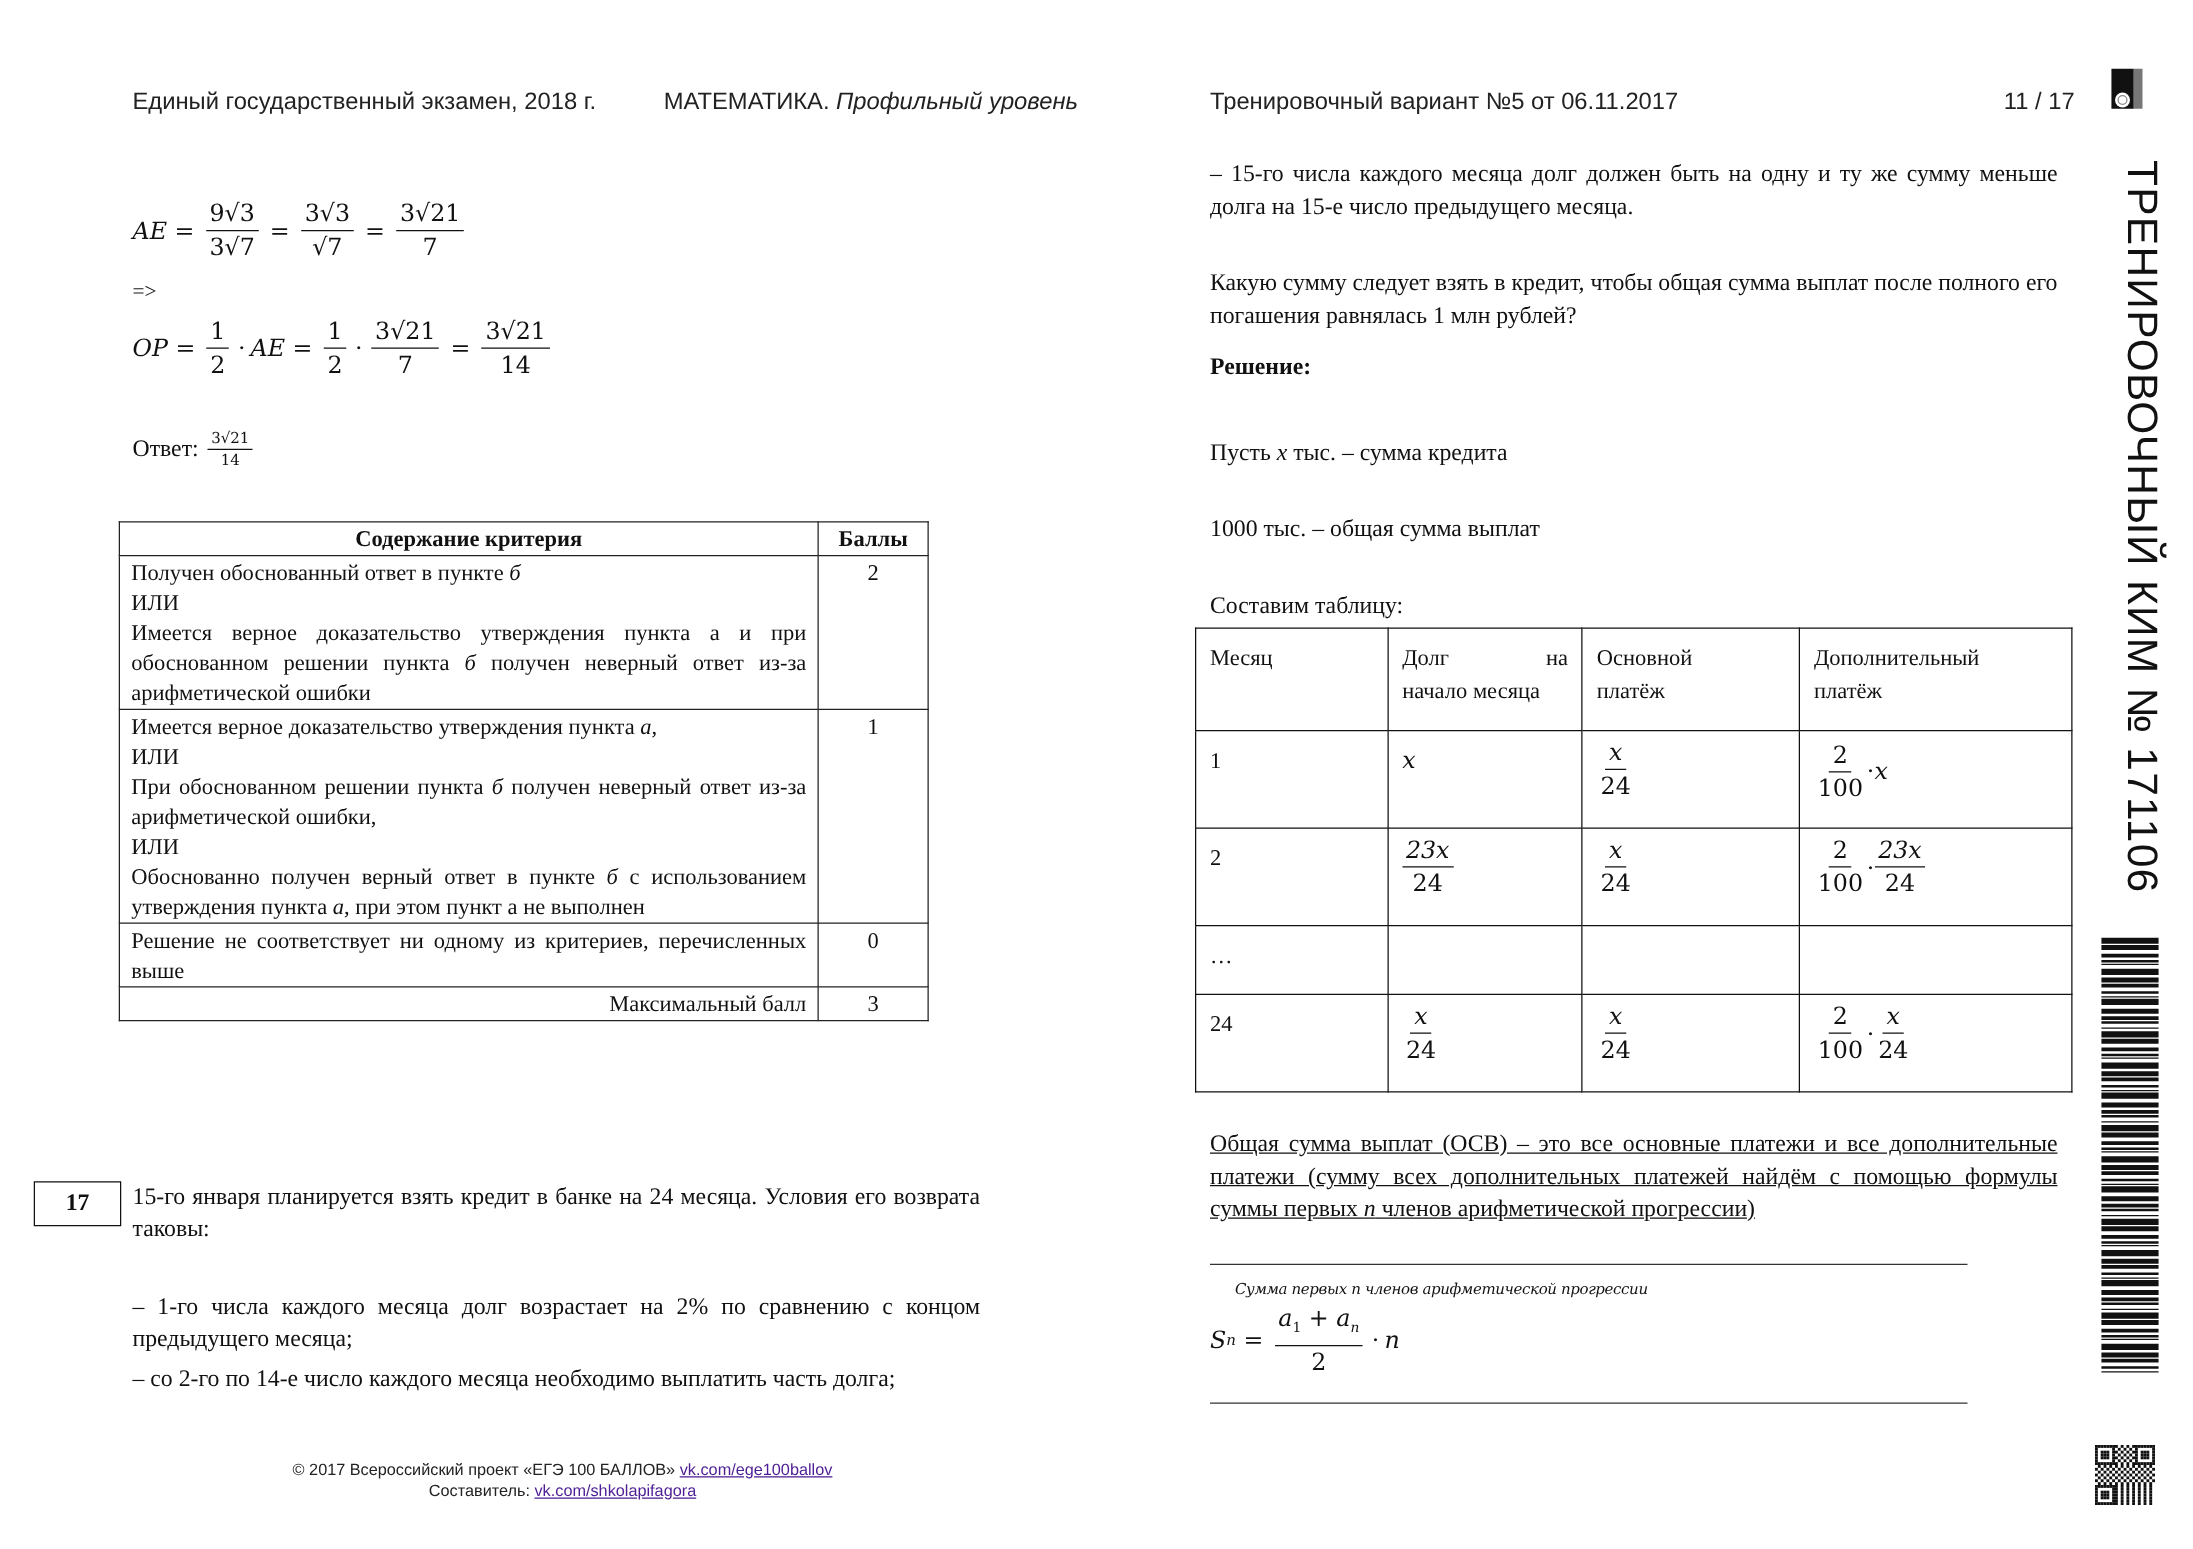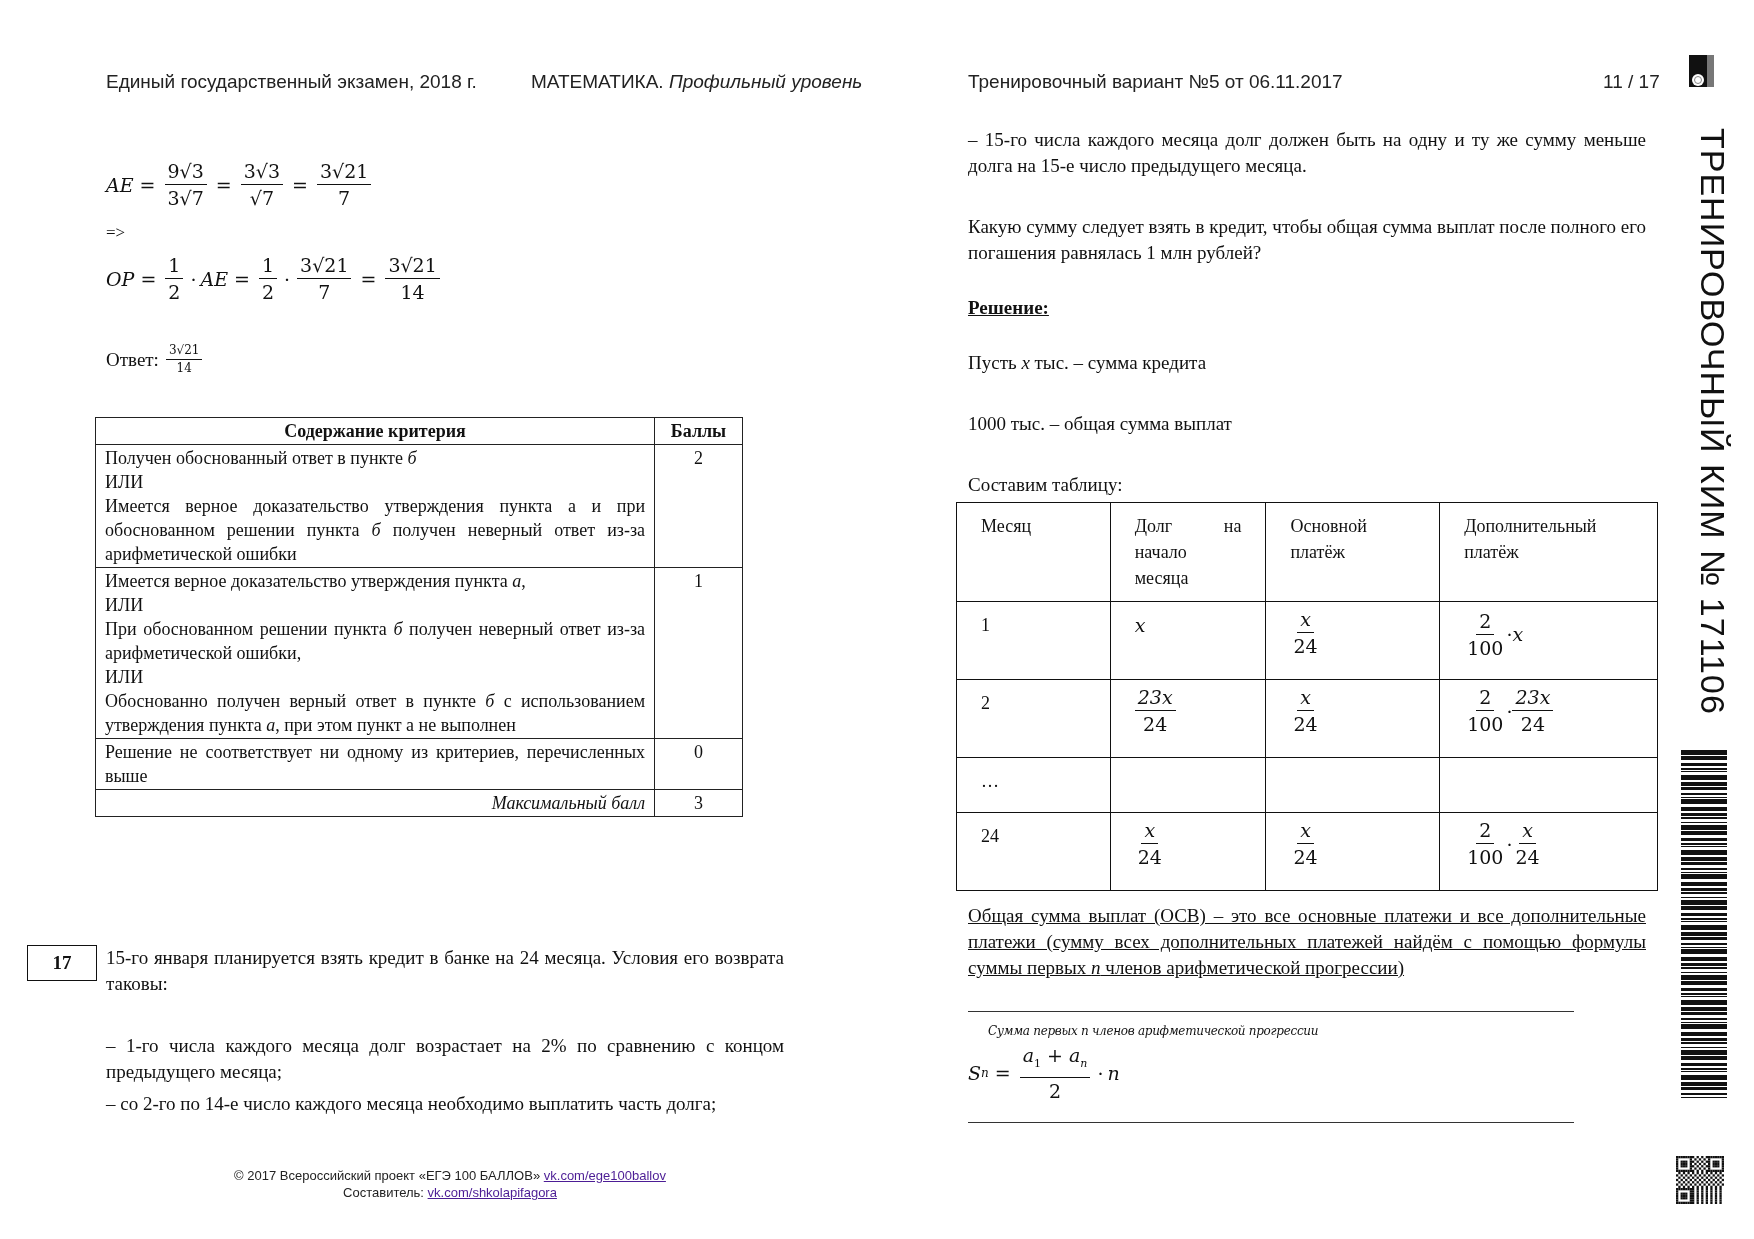--- a/index.html
+++ b/index.html
@@ -19,21 +19,21 @@
   .op { margin: 0 2px; }
 
   table.crit { border-collapse: collapse; font-family: "Liberation Serif", serif; font-size: 18px; line-height: 24px; }
   table.crit td, table.crit th { border: 1px solid #222; vertical-align: top; padding: 1px 9px; }
   table.crit th { font-weight: bold; text-align: center; }
   table.crit td.pts { text-align: center; }
   table.crit td.txt { text-align: justify; text-align-last: left; }
   table.crit .i { font-style: italic; }
 
   table.pay { border-collapse: collapse; font-family: "Liberation Serif", serif; font-size: 18px; line-height: 26px; }
-  table.pay td { border: 1.4px solid #111; vertical-align: top; padding: 10px 24px; }
+  table.pay td { border: 1.4px solid #111; vertical-align: top; padding: 10px 11px; }
   .task-box { border: 1.6px solid #111; width: 68px; height: 34px; display: flex; align-items: center; justify-content: center; font-weight: bold; font-size: 19px; }
   .foot { font-family: "Liberation Sans", sans-serif; font-size: 13px; color: #222; text-align: center; line-height: 17px; white-space: nowrap; }
   .foot a { color: #4c1d95; text-decoration: underline; }
   .vtext { font-family: "Liberation Sans", sans-serif; font-size: 34px; color: #111; transform: rotate(90deg); transform-origin: left top; white-space: nowrap; letter-spacing: 1px; }
   .hline { border-top: 1.4px solid #333; }
   .script { font-family: "DejaVu Serif", serif; font-style: italic; font-size: 12px; color: #111; letter-spacing: -0.3px; }
   .just { text-align: justify; }
 </style>
 </head>
 <body>
@@ -136,39 +136,39 @@
       <div>ИЛИ</div>
       <div class="just"><span>Обоснованно получен верный ответ в пункте </span><span class="i">б</span><span> с использованием утверждения пункта </span><span class="i">а</span><span>, при этом пункт а не выполнен</span></div>
     </td>
     <td class="pts">1</td>
   </tr>
   <tr>
     <td class="txt">Решение не соответствует ни одному из критериев, перечисленных выше</td>
     <td class="pts">0</td>
   </tr>
   <tr>
-    <td style="text-align:right;font-style:italic;">Максимальный балл</td>
+    <td style="text-align:right;">Максимальный балл</td>
     <td class="pts">3</td>
   </tr>
 </tbody>
   </table>
 
 <div class="abs task-box" style="left:27px;top:945px;">17</div>
 <div class="abs serif just" style="left:106px;top:945px;width:678px;">15-го января планируется взять кредит в банке на 24 месяца. Условия его возврата таковы:</div>
 <div class="abs serif just" style="left:106px;top:1033px;width:678px;">– 1-го числа каждого месяца долг возрастает на 2% по сравнению с концом предыдущего месяца;</div>
 <div class="abs serif just" style="left:106px;top:1091px;width:678px;">– со 2-го по 14-е число каждого месяца необходимо выплатить часть долга;</div>
 
 <div class="abs foot" style="left:110px;top:1167px;width:680px;">
   <div><span>© 2017 Всероссийский проект «ЕГЭ 100 БАЛЛОВ»</span> <a>vk.com/ege100ballov</a></div>
   <div><span>Составитель:</span> <a>vk.com/shkolapifagora</a></div>
 </div>
 
 <div class="abs serif just" style="left:968px;top:127px;width:678px;">– 15-го числа каждого месяца долг должен быть на одну и ту же сумму меньше долга на 15-е число предыдущего месяца.</div>
 <div class="abs serif just" style="left:968px;top:214px;width:678px;">Какую сумму следует взять в кредит, чтобы общая сумма выплат после полного его погашения равнялась 1 млн рублей?</div>
-<div class="abs serif" style="left:968px;top:295px;font-weight:bold;text-decoration:underline;">Решение:</div>
+<div class="abs serif" style="left:968px;top:281px;font-weight:bold;">Решение:</div>
 <div class="abs serif" style="left:968px;top:350px;"><span>Пусть </span><span class="mi">x</span><span> тыс. – сумма кредита</span></div>
 <div class="abs serif" style="left:968px;top:411px;">1000 тыс. – общая сумма выплат</div>
 <div class="abs serif" style="left:968px;top:472px;">Составим таблицу:</div>
 
 <table class="abs pay" style="left:956px;top:502px;width:702px;">
   <colgroup>
       <col style="width:154px">
       <col style="width:156px">
       <col style="width:174px">
       <col style="width:218px">

